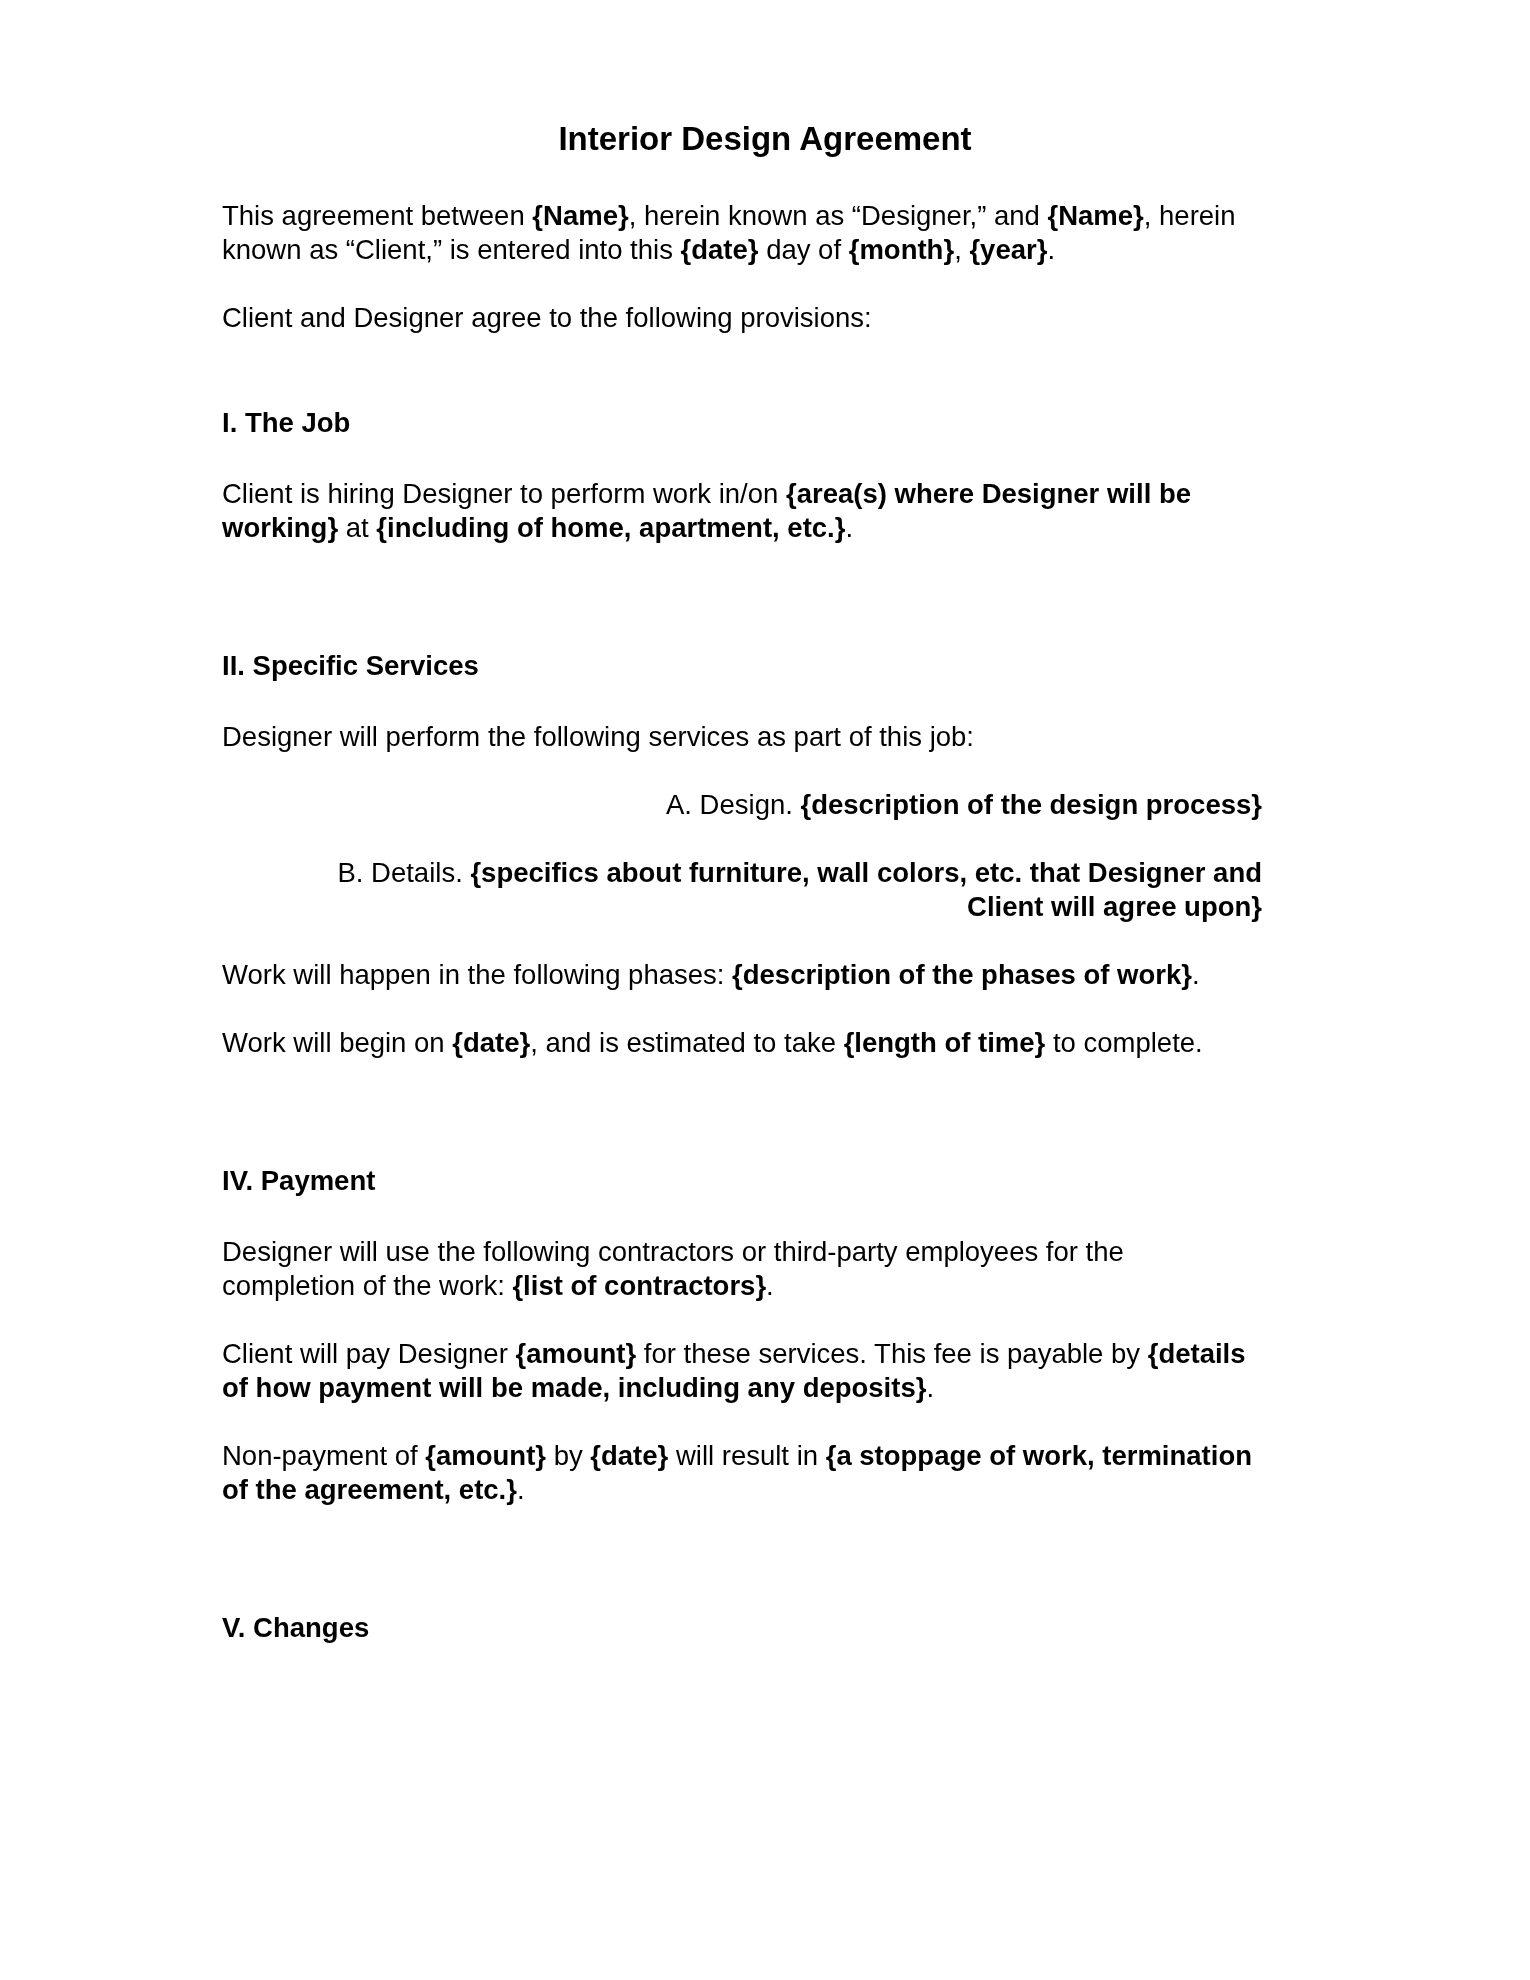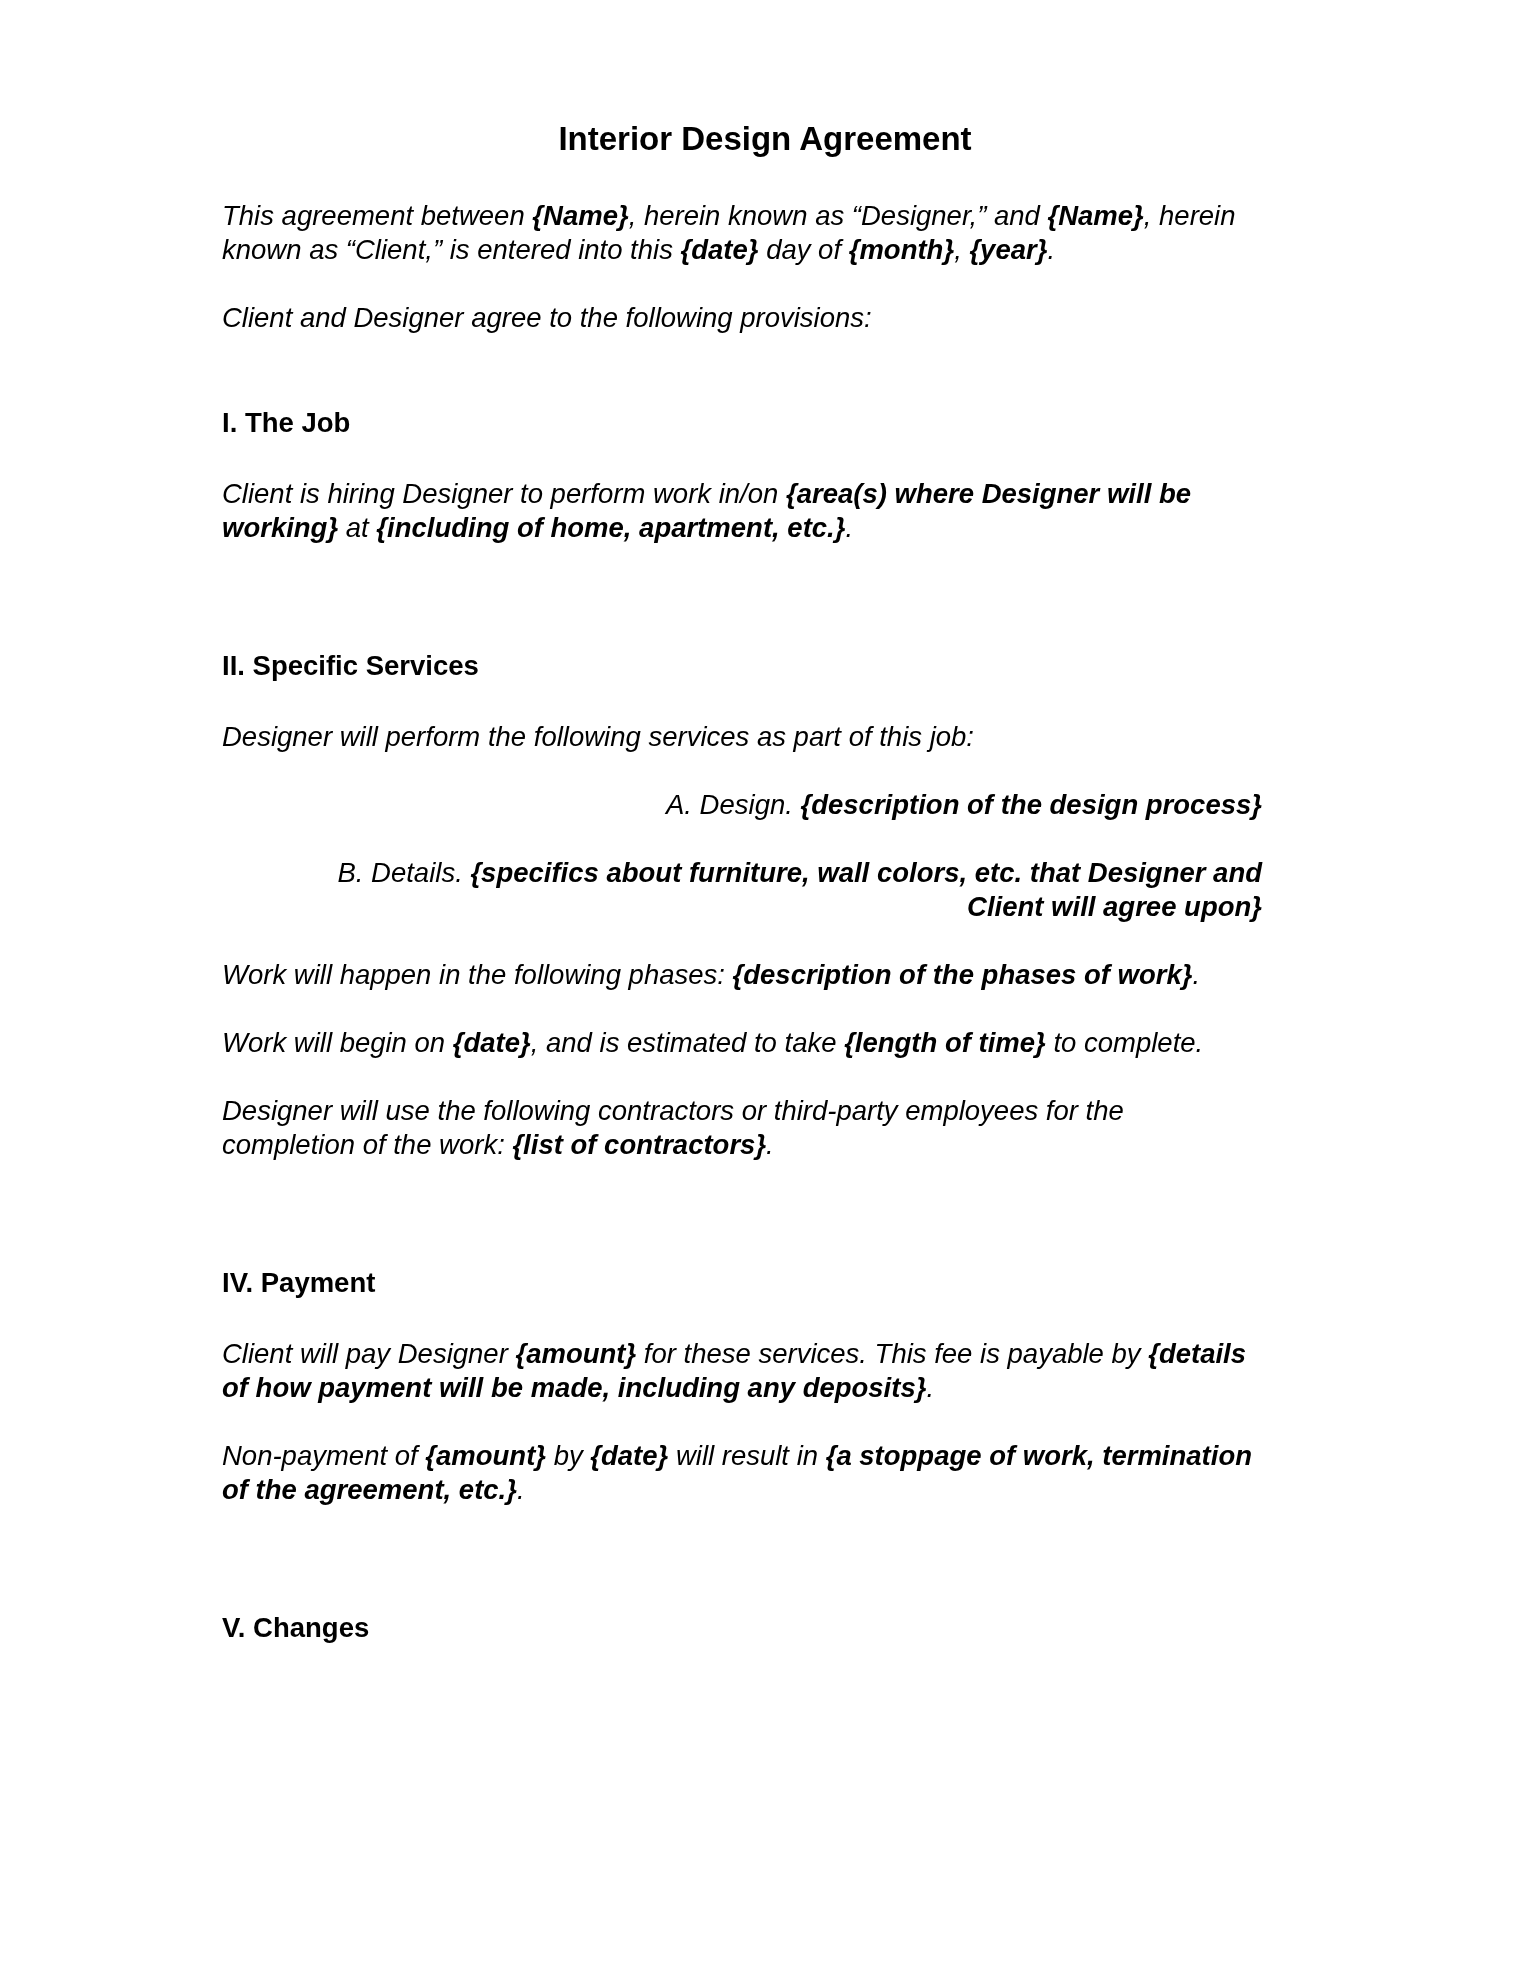--- a/index.html
+++ b/index.html
@@ -29,21 +29,20 @@
   #blocks {
     margin-left: 222px;
     width: 1040px;
   }
   .blk {
     line-height: 34px;
     word-spacing: normal;
   }
   .p, .item {
     margin-top: 34px;
-    font-style: italic;
   }
   .h {
     font-weight: bold;
     margin-top: 104px;
   }
   
   #blocks > .h + .p { margin-top: 37px; }
   
   #blocks > .blk:nth-child(3),
   #blocks > .blk:nth-child(16) { margin-top: 71px; }
@@ -62,19 +61,19 @@
       <div class="blk p"><span>This agreement between </span><b>{Name}</b><span>, herein known as “Designer,” and </span><b>{Name}</b><span>, herein known as “Client,” is entered into this </span><b>{date}</b><span> day of </span><b>{month}</b><span>, </span><b>{year}</b><span>.</span></div>
       <div class="blk p"><span>Client and Designer agree to the following provisions:</span></div>
       <div class="blk h"><span>I. The Job</span></div>
       <div class="blk p"><span>Client is hiring Designer to perform work in/on </span><b>{area(s) where Designer will be working}</b><span> at </span><b>{including of home, apartment, etc.}</b><span>.</span></div>
       <div class="blk h"><span>II. Specific Services</span></div>
       <div class="blk p"><span>Designer will perform the following services as part of this job:</span></div>
       <div class="blk item"><span>A. Design. </span><b>{description of the design process}</b></div>
       <div class="blk item"><span>B. Details. </span><b>{specifics about furniture, wall colors, etc. that Designer and Client will agree upon}</b></div>
       <div class="blk p"><span>Work will happen in the following phases: </span><b>{description of the phases of work}</b><span>.</span></div>
       <div class="blk p"><span>Work will begin on </span><b>{date}</b><span>, and is estimated to take </span><b>{length of time}</b><span> to complete.</span></div>
+      <div class="blk h"><span>IV. Payment</span></div>
       <div class="blk p"><span>Designer will use the following contractors or third-party employees for the completion of the work: </span><b>{list of contractors}</b><span>.</span></div>
-      <div class="blk h"><span>IV. Payment</span></div>
       <div class="blk p"><span>Client will pay Designer </span><b>{amount}</b><span> for these services. This fee is payable by </span><b>{details of how payment will be made, including any deposits}</b><span>.</span></div>
       <div class="blk p"><span>Non-payment of </span><b>{amount}</b><span> by </span><b>{date}</b><span> will result in </span><b>{a stoppage of work, termination of the agreement, etc.}</b><span>.</span></div>
       <div class="blk h"><span>V. Changes</span></div>
     </div>
 </div>
 
 </body></html>

